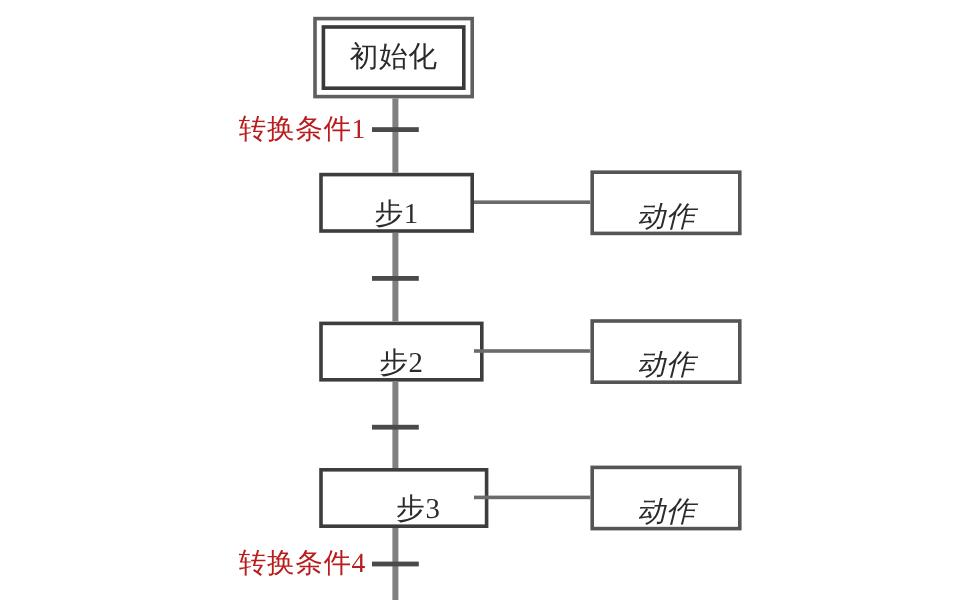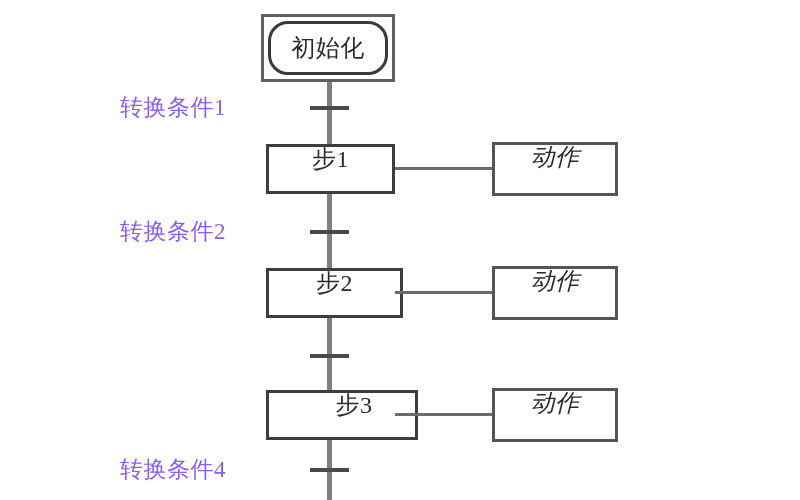--- a/index.html
+++ b/index.html
@@ -32,21 +32,21 @@
     position: absolute;
     background: #4a4a4a;
   }
 
   
   .node {
     position: absolute;
     box-sizing: border-box;
     background: #ffffff;
     display: flex;
-    align-items: flex-start;
+    align-items: flex-end;
     justify-content: center;
   }
   .node-label {
     font-size: 24px;
     color: #2b2b2b;
     line-height: 1;
     letter-spacing: 0.5px;
     white-space: nowrap;
   }
 
@@ -72,72 +72,71 @@
   }
   .action-box {
     border: 3px solid #555555;
     font-style: italic;
   }
 
   
   .cond-label {
     position: absolute;
     font-size: 23px;
-    color: #8b5cf6;
+    color: #b91c1c;
     white-space: nowrap;
-    text-align: left;
+    text-align: right;
     line-height: 1;
     letter-spacing: 0.5px;
   }
 </style>
 </head>
 <body>
 
 <div id="canvas">
 
   <div class="init-outer" style="left:261px; top:14px; width:134px; height:68px;">
-    <div class="init-inner" style="left:4px; top:4px; right:4px; bottom:4px;border-radius:20px;">
+    <div class="init-inner" style="left:4px; top:4px; right:4px; bottom:4px;">
       <span class="node-label">初始化</span>
     </div>
   </div>
 
   <div class="trunk" style="left:327px; top:82px; width:5px; height:62px;"></div>
 
   <div class="trunk" style="left:327px; top:194px; width:5px; height:74px;"></div>
 
   <div class="trunk" style="left:327px; top:318px; width:5px; height:72px;"></div>
 
   <div class="trunk" style="left:327px; top:440px; width:5px; height:60px;"></div>
 
   <div class="tick" style="left:310px; top:106px; width:39px; height:4px;"></div>
   <div class="tick" style="left:310px; top:230px; width:39px; height:4px;"></div>
   <div class="tick" style="left:310px; top:354px; width:39px; height:4px;"></div>
   <div class="tick" style="left:310px; top:468px; width:39px; height:4px;"></div>
 
   <div class="cond-label" style="left:120px; top:96px; width:185px;">转换条件1</div>
-  <div class="cond-label" style="left:120px; top:220px; width:185px;">转换条件2</div>
   <div class="cond-label" style="left:120px; top:458px; width:185px;">转换条件4</div>
 
   <div class="node step-box" style="left:266px; top:144px; width:129px; height:50px;">
     <span class="node-label">步1</span>
   </div>
   <div class="connector" style="left:395px; top:167px; width:97px; height:3px;"></div>
   <div class="node action-box" style="left:492px; top:142px; width:126px; height:54px;">
     <span class="node-label">动作</span>
   </div>
 
   <div class="node step-box" style="left:266px; top:268px; width:137px; height:50px;">
     <span class="node-label">步2</span>
   </div>
   <div class="connector" style="left:395px; top:291px; width:97px; height:3px;"></div>
   <div class="node action-box" style="left:492px; top:266px; width:126px; height:54px;">
     <span class="node-label">动作</span>
   </div>
 
-  <div class="node step-box" style="left:266px; top:390px; width:152px; height:50px;padding-left:24px;">
+  <div class="node step-box" style="left:266px; top:390px; width:141px; height:50px;padding-left:24px;">
     <span class="node-label">步3</span>
   </div>
   <div class="connector" style="left:395px; top:413px; width:97px; height:3px;"></div>
   <div class="node action-box" style="left:492px; top:388px; width:126px; height:54px;">
     <span class="node-label">动作</span>
   </div>
 
 </div>
 
 </body></html>

